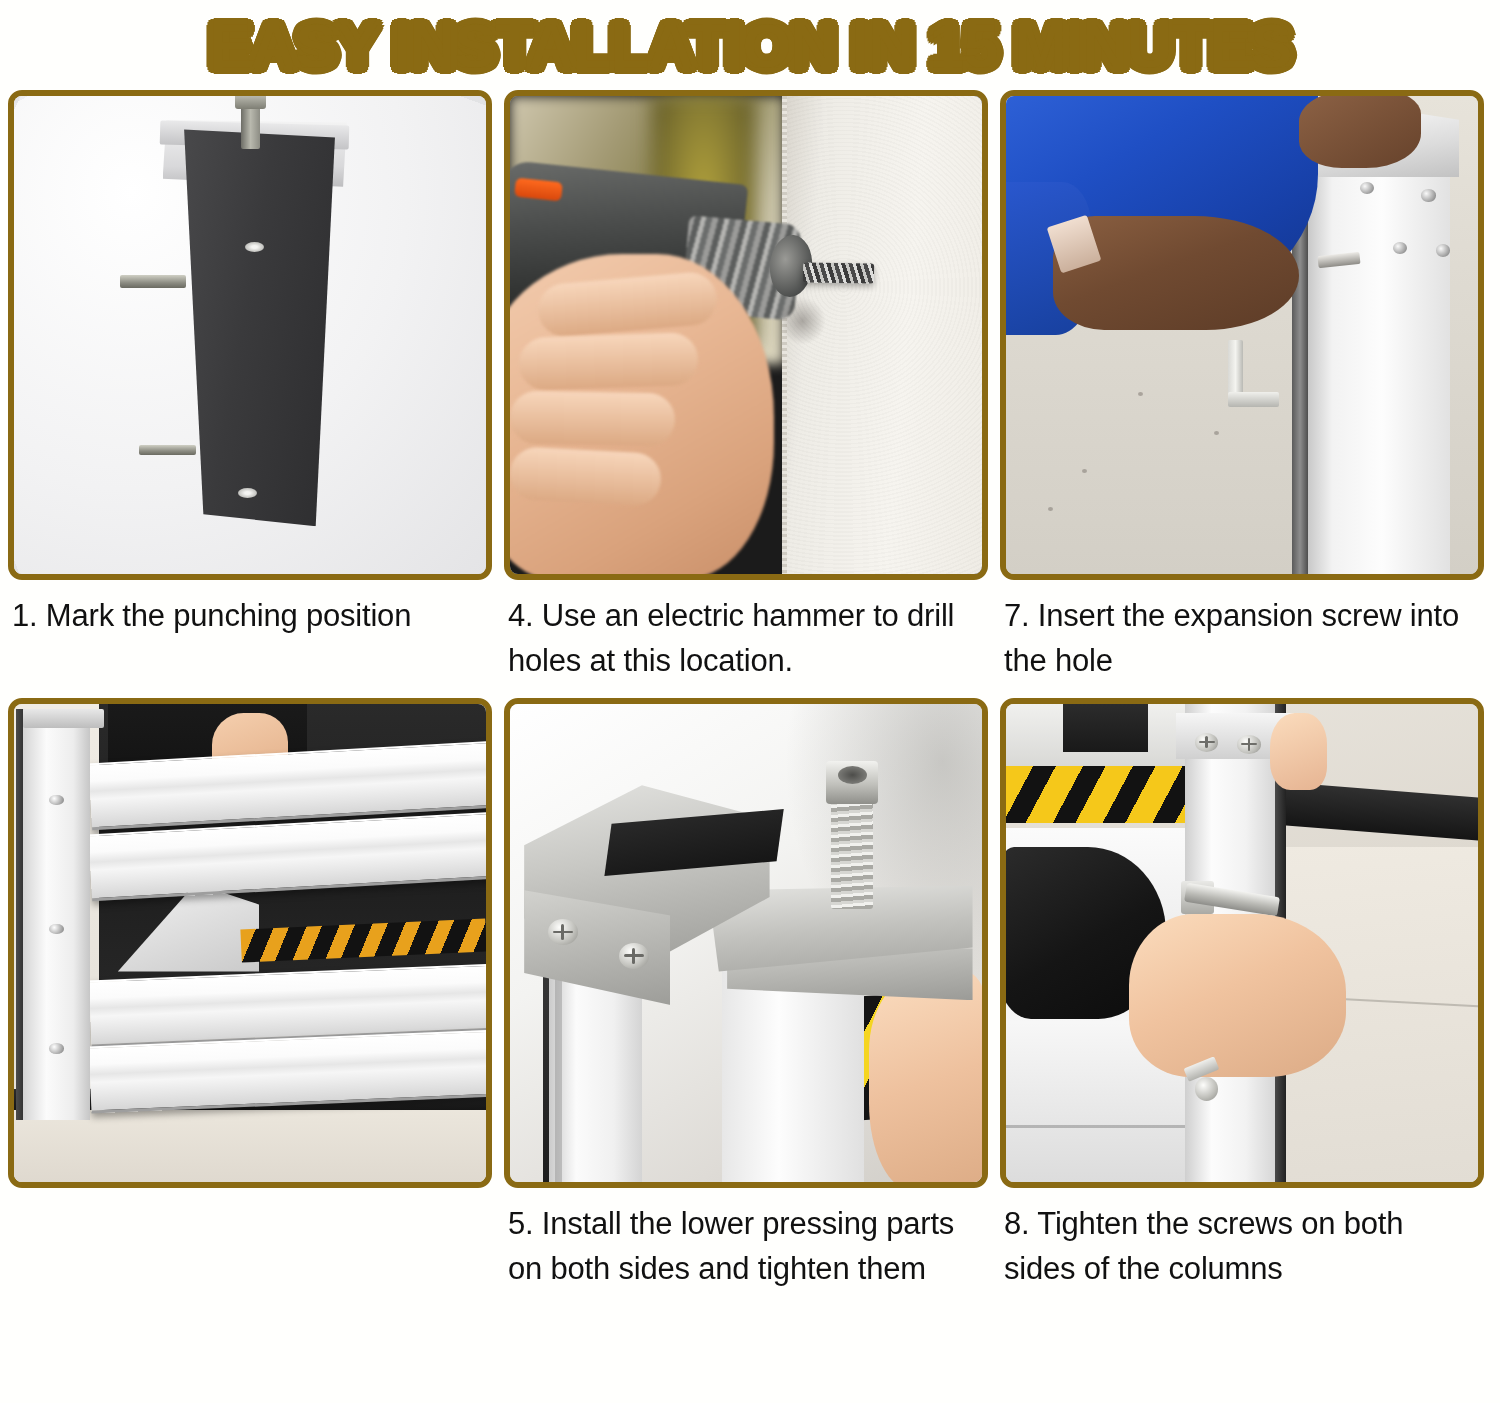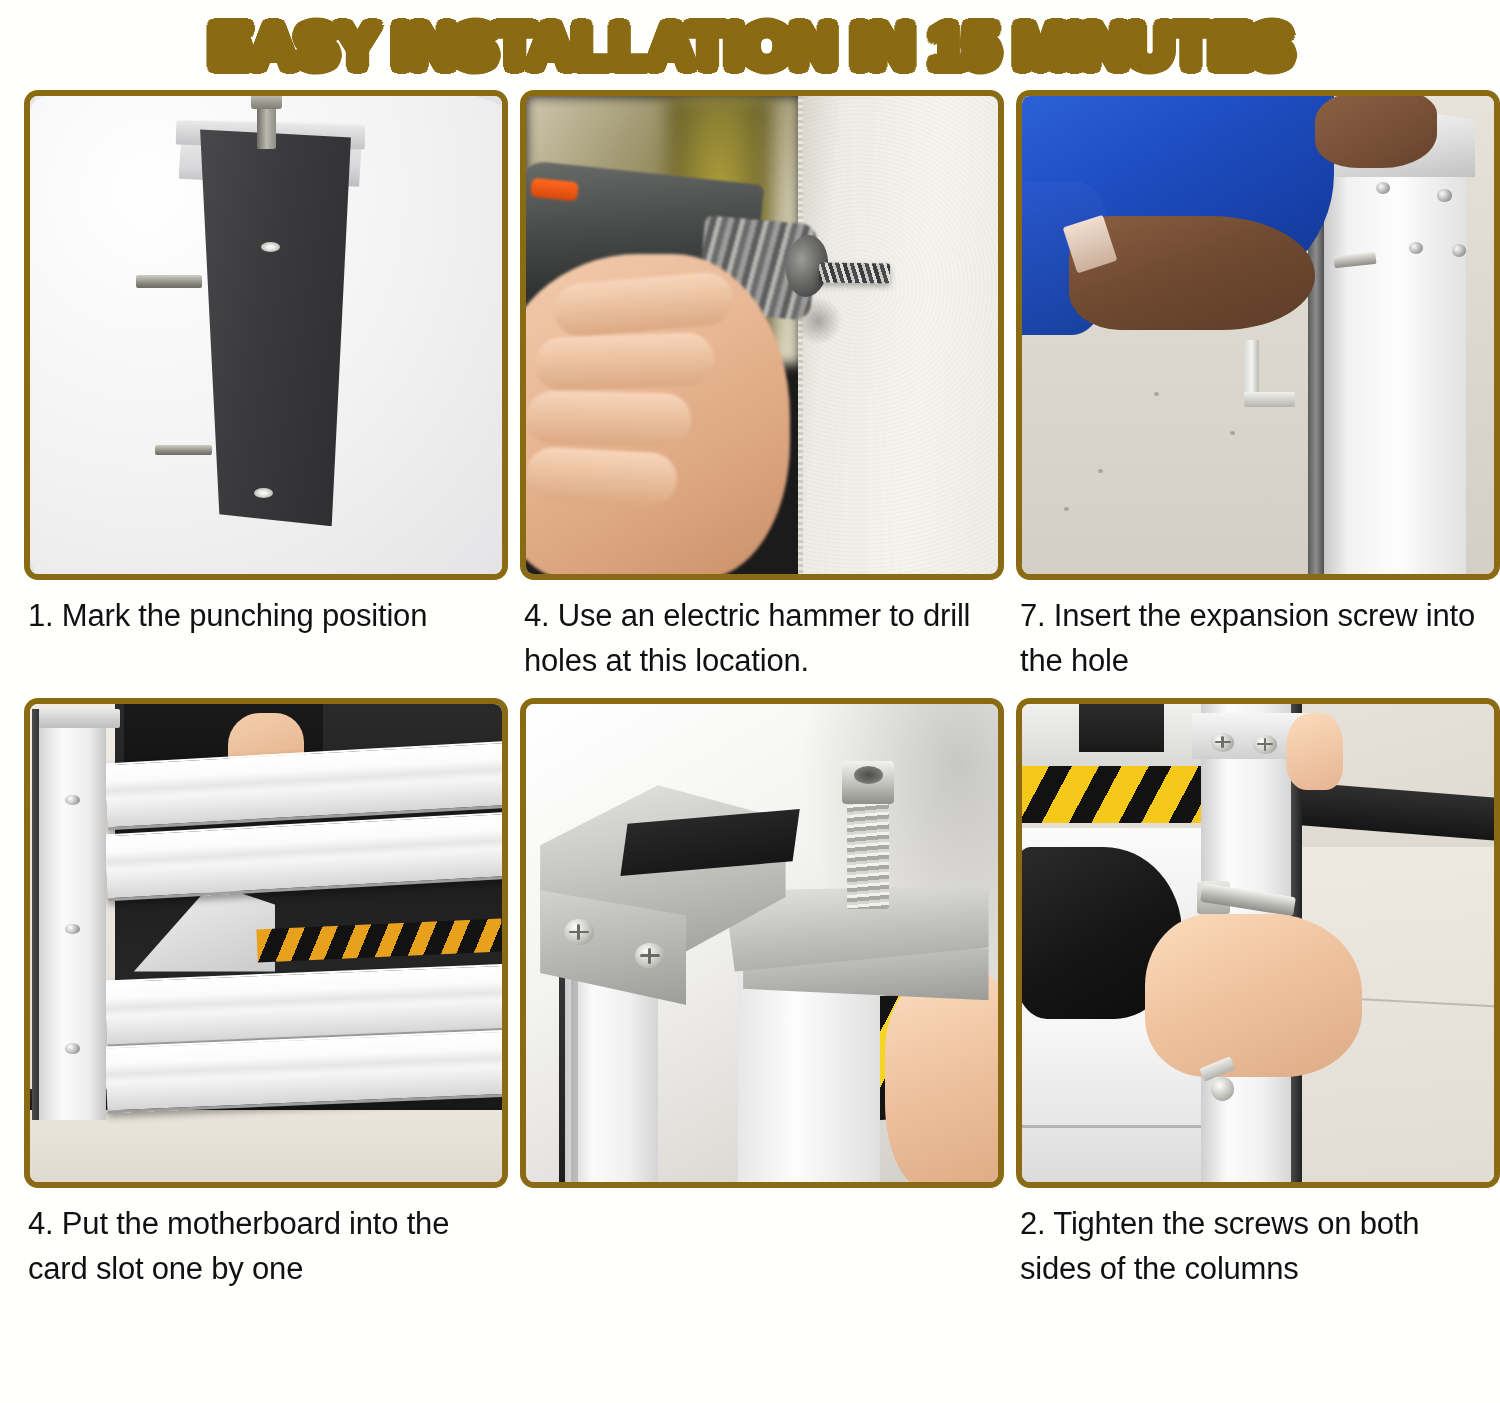--- a/index.html
+++ b/index.html
@@ -39,21 +39,21 @@
        6px 3px 0 #8a6a13, -6px 3px 0 #8a6a13,
        6px -3px 0 #8a6a13, -6px -3px 0 #8a6a13,
        3px 6px 0 #8a6a13, -3px 6px 0 #8a6a13,
        3px -6px 0 #8a6a13, -3px -6px 0 #8a6a13;
     white-space: nowrap;
     transform: scaleX(1.02);
   }
 
   
   .grid {
-    padding: 0 24px;
+    padding: 0 8px;
   }
   .row {
     display: flex;
     gap: 12px;
     align-items: flex-start;
   }
   .cell {
     width: 484px;
     flex: 0 0 484px;
   }
@@ -722,21 +722,20 @@
           <div class="p4-board p4-b3"></div>
           <div class="p4-board p4-b4"></div>
           <div class="p4-col-dark"></div>
           <div class="p4-col"></div>
           <div class="p4-colcap"></div>
           <div class="p4-colscrew p4-cs1"></div>
           <div class="p4-colscrew p4-cs2"></div>
           <div class="p4-colscrew p4-cs3"></div>
         </div>
       </div>
-      <div class="caption">4. Put the motherboard into the card slot one by one</div>
     </div>
 
     <div class="cell">
       <div class="photo-frame photo-r2">
         <div class="scene">
           <div class="p5-wall"></div>
           <div class="p5-wallshadow"></div>
           <div class="p5-column"></div>
           <div class="p5-columnline"></div>
           <div class="p5-colstrip"></div>
@@ -747,20 +746,21 @@
           <div class="p5-plate"></div>
           <div class="p5-bracket"></div>
           <div class="p5-slot"></div>
           <div class="p5-bracket-face"></div>
           <div class="p5-screw p5-sc1"></div>
           <div class="p5-screw p5-sc2"></div>
           <div class="p5-boltthread"></div>
           <div class="p5-bolthead"></div>
         </div>
       </div>
+      <div class="caption">5. Install the lower pressing parts on both sides and tighten them</div>
     </div>
 
     <div class="cell">
       <div class="photo-frame photo-r2">
         <div class="scene">
           <div class="p6-wallbg"></div>
           <div class="p6-baseboard"></div>
           <div class="p6-floor"></div>
           <div class="p6-floorline"></div>
           <div class="p6-topleft"></div>
@@ -776,16 +776,16 @@
           <div class="p6-screwtop p6-st2"></div>
           <div class="p6-thumb"></div>
           <div class="p6-sleeve"></div>
           <div class="p6-wrenchhead"></div>
           <div class="p6-wrench"></div>
           <div class="p6-hand"></div>
           <div class="p6-lowbolt"></div>
           <div class="p6-lowscrew"></div>
         </div>
       </div>
-      <div class="caption">2. Tighten the screws on both sides of the columns</div>
+      <div class="caption">8. Tighten the screws on both sides of the columns</div>
     </div>
   </div>
 </div>
 
 </body></html>

